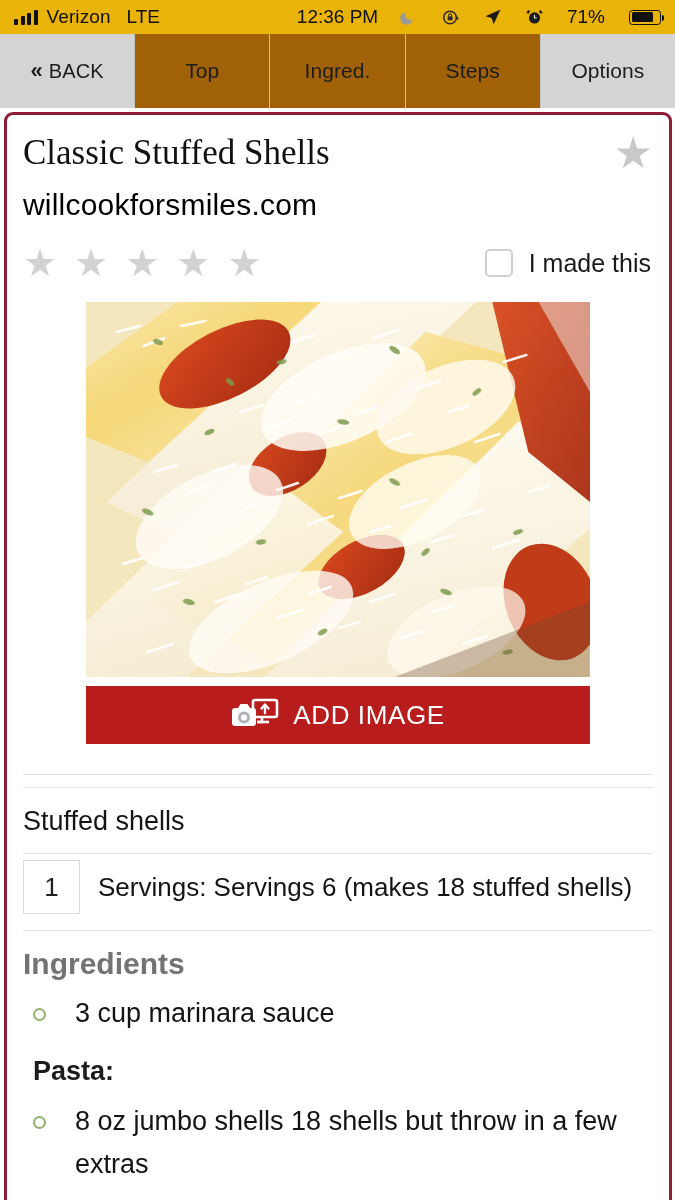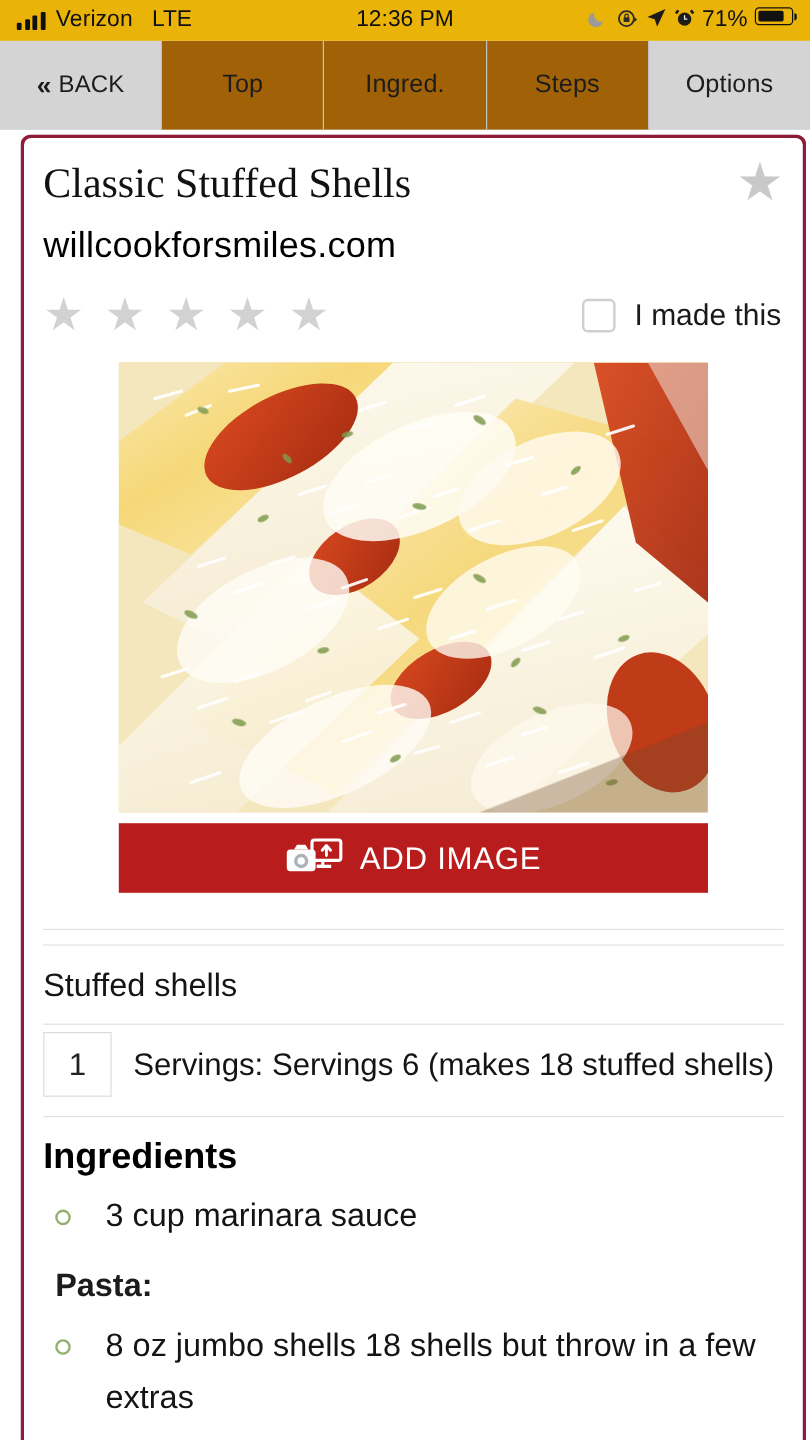--- a/index.html
+++ b/index.html
@@ -28,21 +28,21 @@
   .signal i:nth-child(2) { height: 9px; }
   .signal i:nth-child(3) { height: 12px; }
   .signal i:nth-child(4) { height: 15px; }
   .carrier { font-size: 19px; letter-spacing: .1px; }
   .lte { font-size: 19px; margin-left: 7px; }
   .sb-center {
     position: absolute; left: 0; right: 0; text-align: center;
     font-size: 19px; font-weight: 500; pointer-events: none;
   }
   .sb-right {
-    margin-left: auto; display: flex; gap: 6px;
+    margin-left: auto; display: flex; align-items: center; gap: 24px;
     position: relative; z-index: 2;
   }
   .sb-right svg { display: block; }
   .batt-pct { font-size: 19px; }
   .batt {
     width: 32px; height: 15px; border: 1.8px solid #111; border-radius: 3.5px;
     position: relative; display: flex; align-items: center; padding: 1.6px;
   }
   .batt::after {
     content: ""; position: absolute; right: -4.2px; top: 4px;
@@ -66,21 +66,21 @@
     cursor: pointer;
     user-select: none;
   }
   .tb-btn.dark { background: #d4d4d4; }
   .tb-btn:last-child { border-right: none; align-items: center; }
   .tb-back { gap: 8px; font-size: 20px; }
   .chev { font-size: 22px; font-weight: bold; letter-spacing: -2px; }
 
   
   .card {
-    margin: 4px 3px 0 17px;
+    margin: 4px 3px 0 4px;
     height: 1089px;
     border: 3px solid #8e1b38;
     border-bottom: none;
     border-radius: 9px 9px 0 0;
     background: #fff;
     overflow: hidden;
     position: relative;
   }
   .card-inner { padding: 0 16px; }
 
@@ -141,21 +141,21 @@
   }
   .serv-input {
     width: 57px; height: 54px; border: 1px solid #dcdcdc; background: #fff;
     display: flex; align-items: center; justify-content: center;
     font-size: 26px; color: #222; cursor: text;
   }
   .serv-text { font-size: 26px; color: #141414; margin-left: 18px; white-space: nowrap; }
   .divider.servbot { margin-top: 16px; }
 
   .ing-head {
-    font-size: 30px; font-weight: bold; color: #000000;
+    font-size: 30px; font-weight: bold; color: #737373;
     padding: 16px 16px 4px 16px;
   }
   .ing-list { padding: 0 16px; }
   .ing-item {
     display: flex; align-items: flex-start; gap: 29px;
     font-size: 27px; color: #141414; line-height: 1.6;
     padding: 7px 0 7px 10px;
   }
   .bullet {
     flex: none; width: 13px; height: 13px; border: 2px solid #93b06f;

